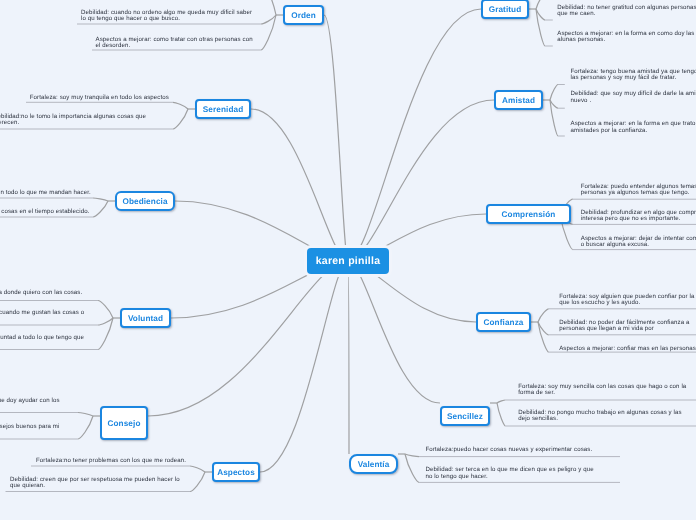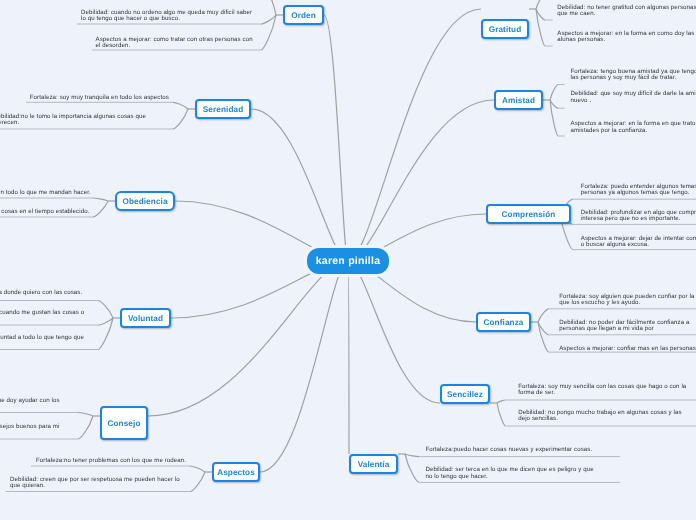--- a/index.html
+++ b/index.html
@@ -13,21 +13,21 @@
   svg.links path{fill:none;stroke:#9fa0a2;stroke-width:1.2;}
   svg.links path.rule{stroke:#b4b7c0;stroke-width:1;}
   .node{position:absolute;box-sizing:border-box;border:2px solid #1b86e0;
         background:#fff;background-clip:padding-box;
         border-radius:4px;color:#1b86e0;font-weight:bold;font-size:8.2px;
         letter-spacing:0.1px;white-space:nowrap;
         display:flex;align-items:center;justify-content:center;
         box-shadow:1px 1px 2px rgba(45,55,80,0.35);}
   .root{position:absolute;box-sizing:border-box;background:#1b90e3;
         box-shadow:0 0 0 3px #f1f4fb;
-        border-radius:12px;color:#fff;font-weight:bold;font-size:10.5px;
+        border-radius:4px;color:#fff;font-weight:bold;font-size:10.5px;
         letter-spacing:0.25px;white-space:nowrap;
         display:flex;align-items:center;justify-content:center;}
   .leaf{position:absolute;color:#2e3440;font-size:6.1px;letter-spacing:0.1px;
         line-height:6.3px;white-space:nowrap;}
 </style>
 </head>
 <body>
 
 <div id="stage">
   <svg class="links" id="links" viewBox="0 0 696 520">
@@ -178,21 +178,21 @@
       <div class="node" style="left: 212px; top: 462px; width: 48px; height: 20px;">
         <span>Aspectos</span>
       </div>
       <div class="leaf" style="left: 36px; top: 458px;">
         <div class="ln">Fortaleza:no tener problemas con los que me rodean.</div>
       </div>
       <div class="leaf" style="left: 10px; top: 476.5px;">
         <div class="ln">Debilidad: creen que por ser respetuosa me pueden hacer lo</div>
         <div class="ln">que quieran.</div>
       </div>
-      <div class="node" style="left: 481px; top: -1px; width: 48px; height: 20px; margin-top: 20px;">
+      <div class="node" style="left: 481px; top: -1px; width: 48px; height: 20px;">
         <span>Gratitud</span>
       </div>
       <div class="leaf" style="left: 557.3px; top: 4.5px;">
         <div class="ln">Debilidad: no tener gratitud con algunas personas</div>
         <div class="ln">que me caen.</div>
       </div>
       <div class="leaf" style="left: 557.3px; top: 30.5px;">
         <div class="ln">Aspectos a mejorar: en la forma en como doy las</div>
         <div class="ln">alunas personas.</div>
       </div>
@@ -233,32 +233,32 @@
         <div class="ln">Fortaleza: soy alguien que pueden confiar por la</div>
         <div class="ln">que  los escucho y les ayudo.</div>
       </div>
       <div class="leaf" style="left: 559.2px; top: 319.6px;">
         <div class="ln">Debilidad: no poder dar  fácilmente  confianza  a</div>
         <div class="ln">personas que llegan a mi vida  por</div>
       </div>
       <div class="leaf" style="left: 559.2px; top: 345.8px;">
         <div class="ln">Aspectos a mejorar: confiar mas en las personas</div>
       </div>
-      <div class="node" style="left: 440px; top: 384px; width: 50px; height: 20px;">
+      <div class="node" style="left: 440px; top: 406px; width: 50px; height: 20px;">
         <span>Sencillez</span>
       </div>
       <div class="leaf" style="left: 518.2px; top: 383.8px;">
         <div class="ln">Fortaleza: soy muy sencilla con las cosas que hago o con la</div>
         <div class="ln">forma de ser.</div>
       </div>
       <div class="leaf" style="left: 518.2px; top: 410.1px;">
         <div class="ln">Debilidad: no pongo mucho trabajo en algunas cosas y las</div>
         <div class="ln">dejo sencillas.</div>
       </div>
-      <div class="node" style="left: 349px; top: 454px; width: 49px; height: 20px;">
+      <div class="node" style="left: 349px; top: 454px; width: 49px; height: 20px; border-radius: 8px;">
         <span>Valentía</span>
       </div>
       <div class="leaf" style="left: 425.4px; top: 447.1px;">
         <div class="ln">Fortaleza:puedo hacer cosas nuevas y  experimentar cosas.</div>
       </div>
       <div class="leaf" style="left: 425.4px; top: 467.3px;">
         <div class="ln">Debilidad: ser terca en lo que me dicen que es peligro y que</div>
         <div class="ln">no lo tengo que hacer.</div>
       </div>
     </div>

